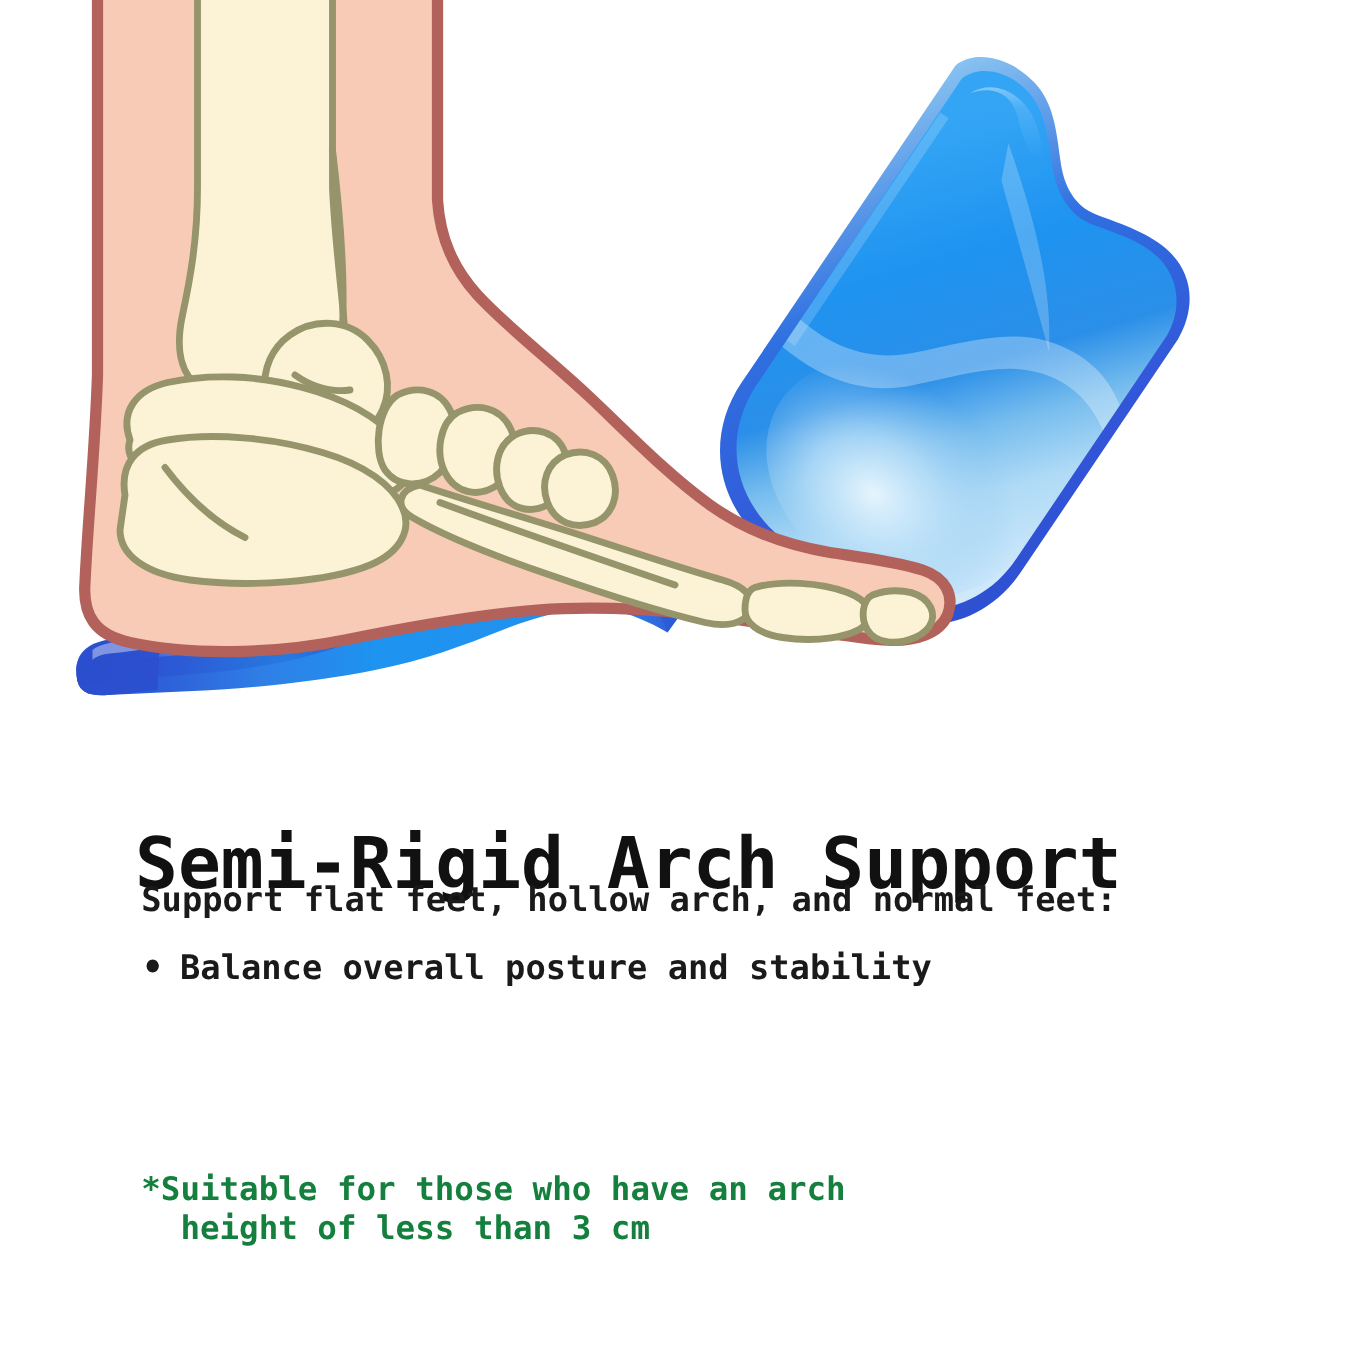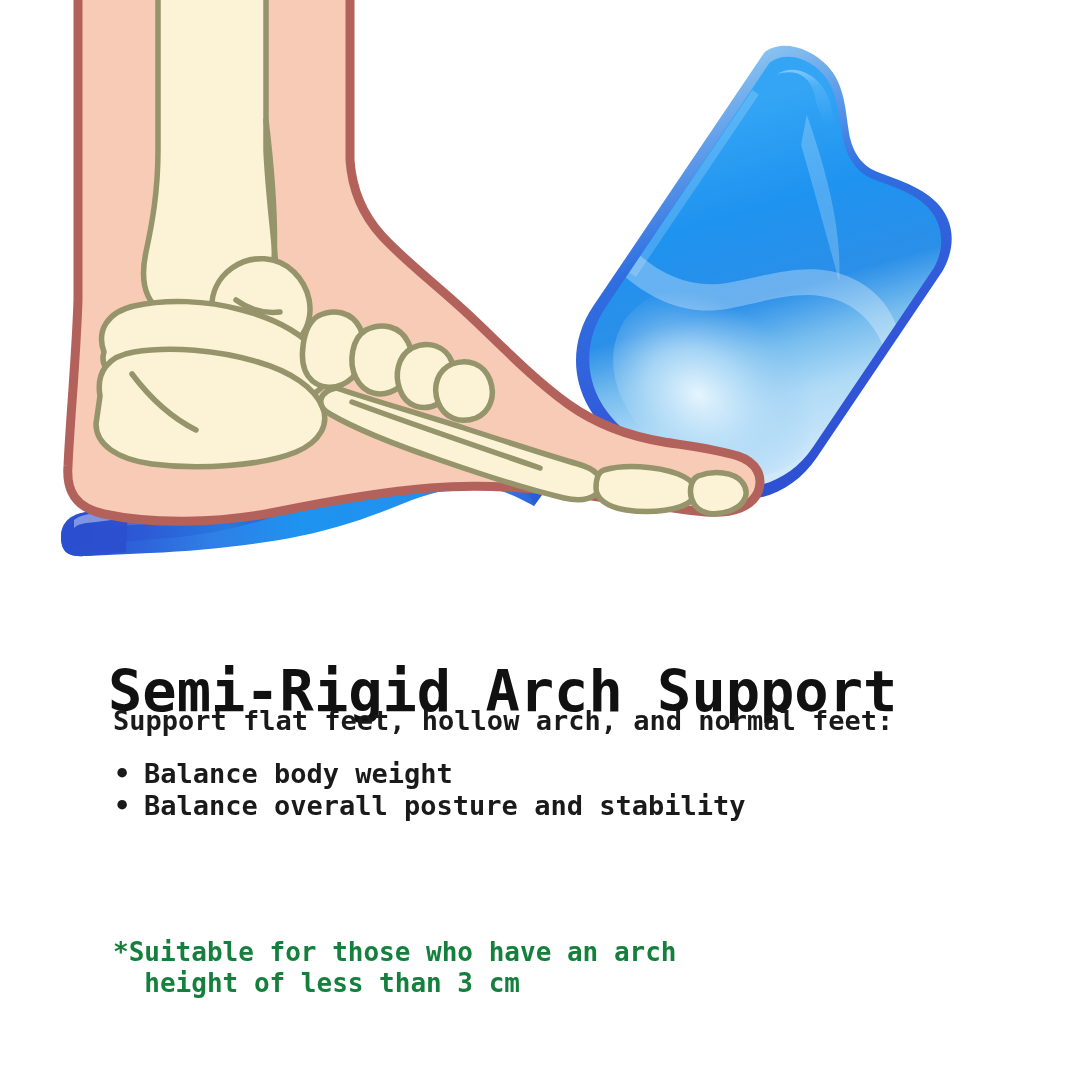--- a/index.html
+++ b/index.html
@@ -369,21 +369,20 @@
 
   <div id="text-block">
 
     <h1 id="product-title">Semi-Rigid Arch Support</h1>
 
     <div id="product-subtitle">Support flat feet, hollow arch, and normal feet:</div>
 
     <ul id="benefits-list">
       <li>
         <span class="bullet-glyph">•</span>
-        <span>Balance body weight</span>
       </li>
       <li>
         <span class="bullet-glyph">•</span>
         <span>Balance overall posture and stability</span>
       </li>
     </ul>
 
     <div id="footnote">*Suitable for those who have an arch
   height of less than 3 cm</div>
 

